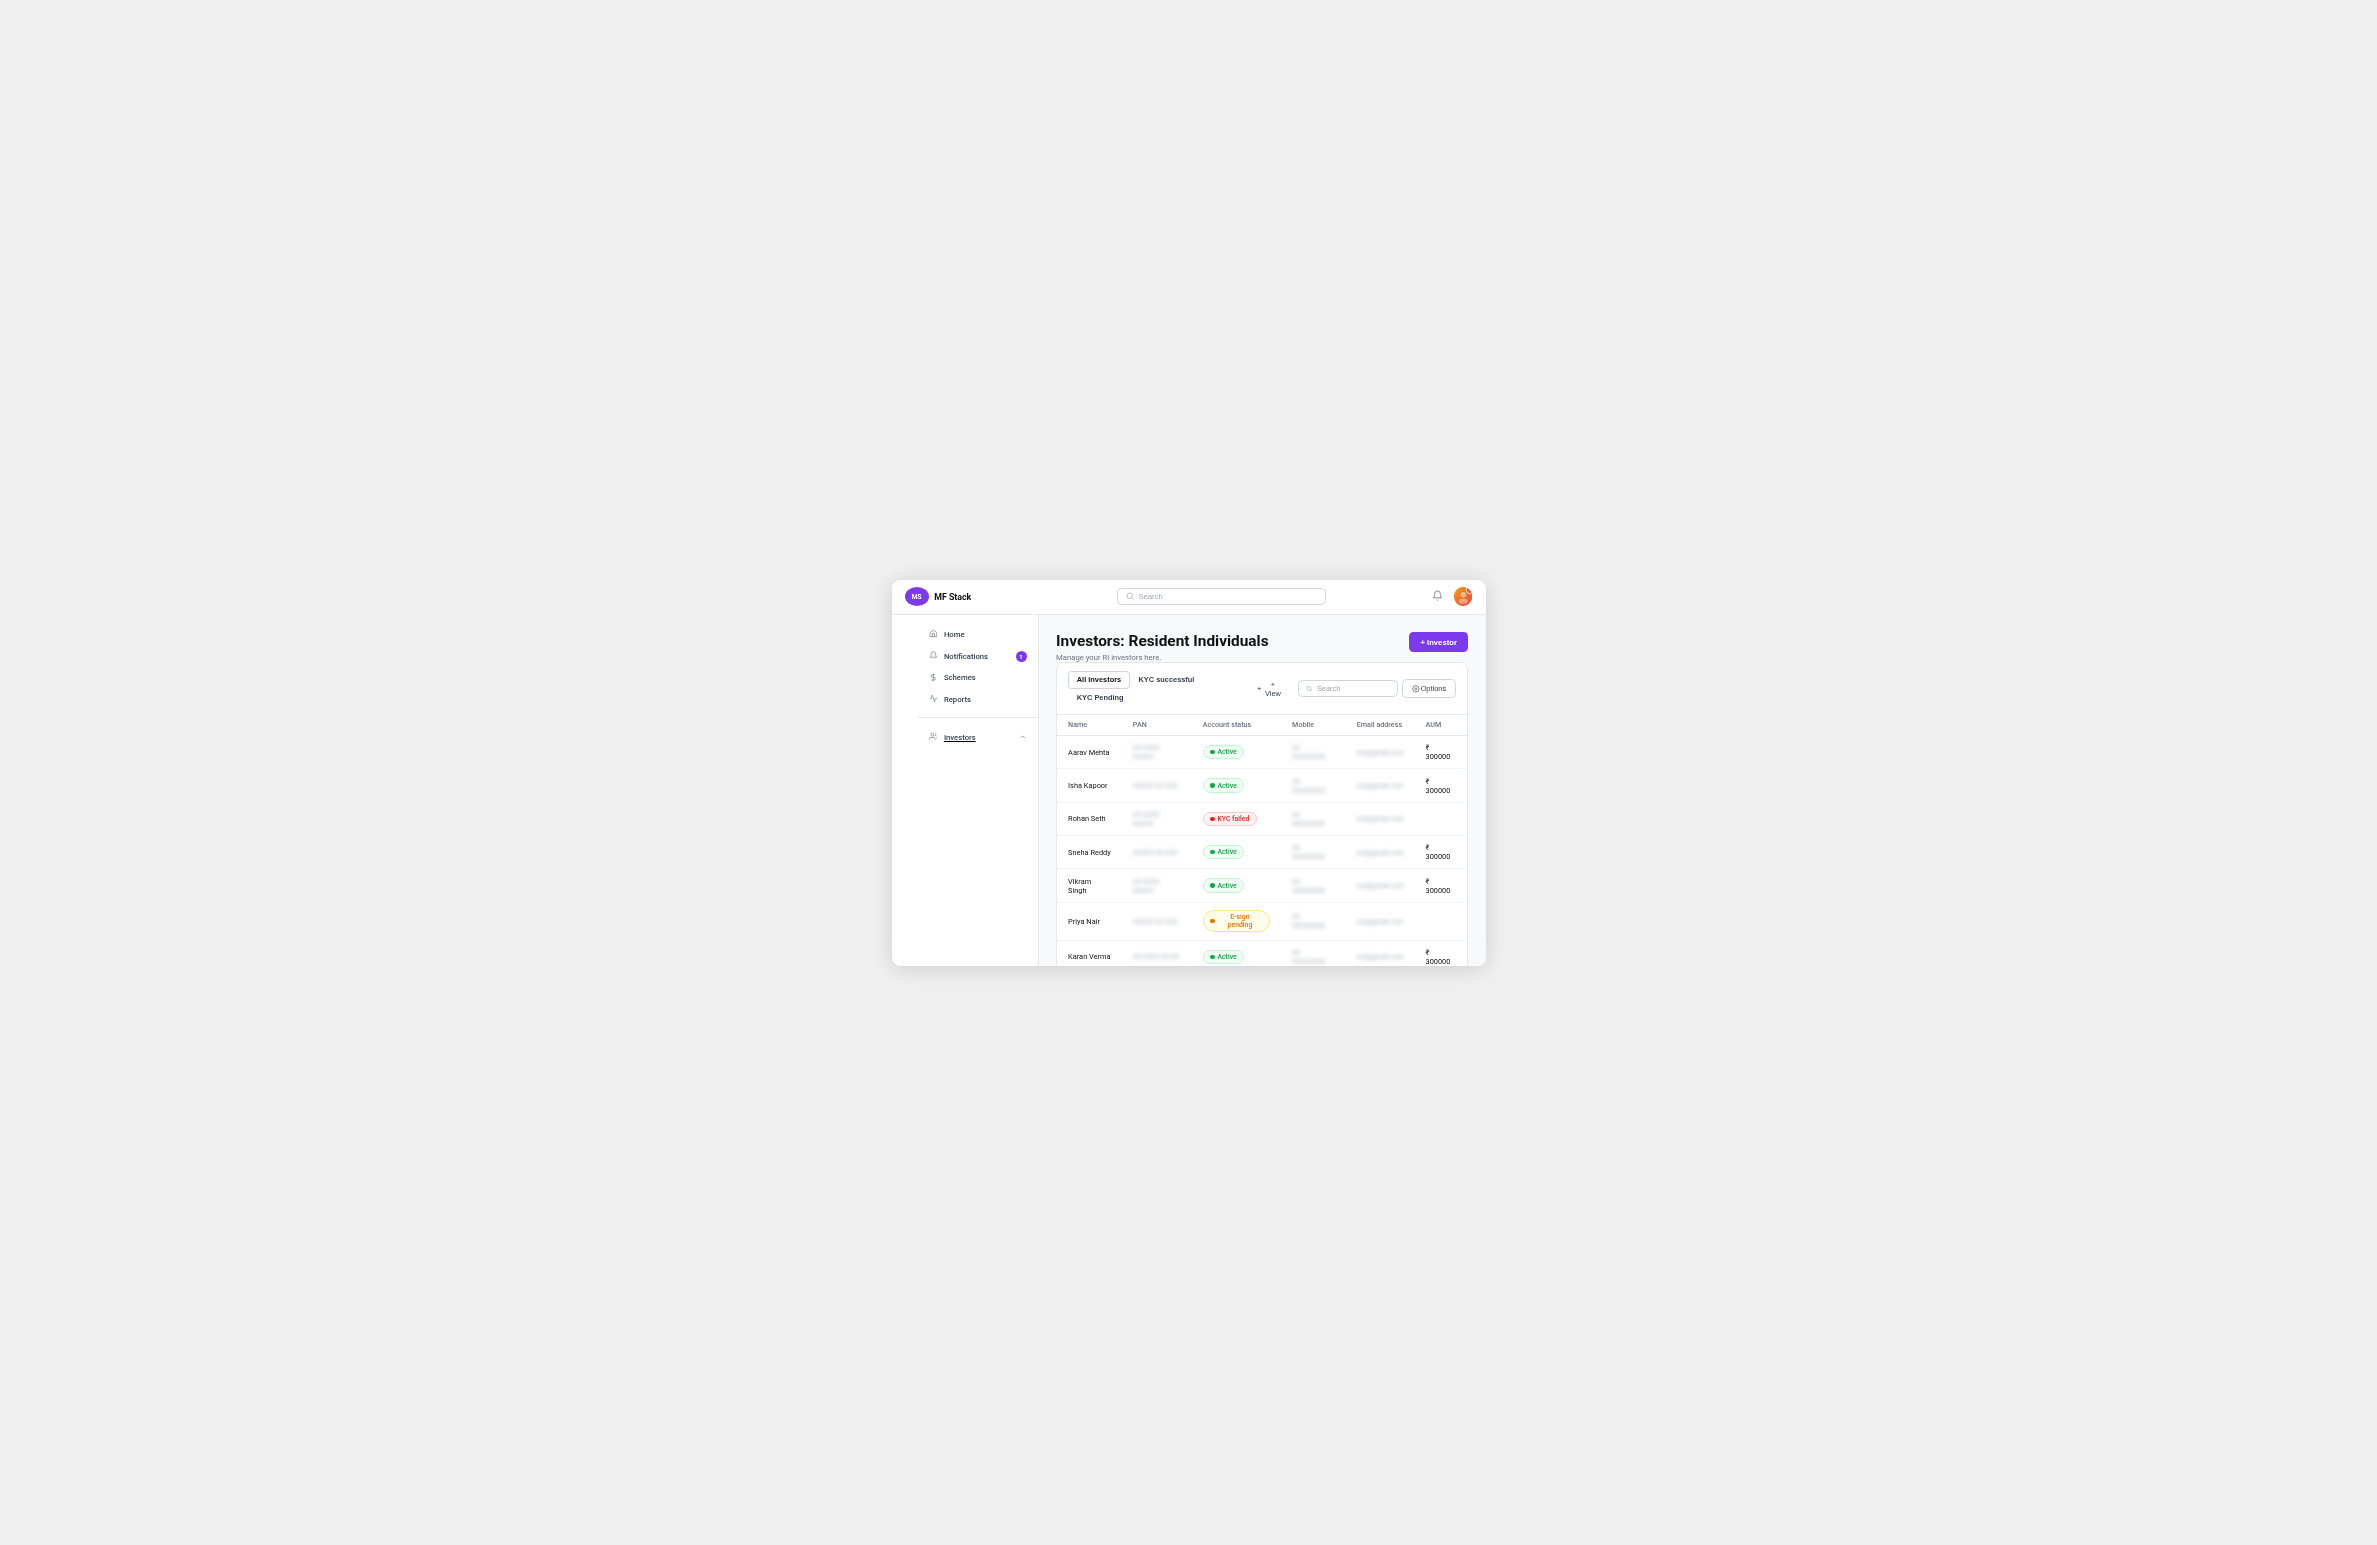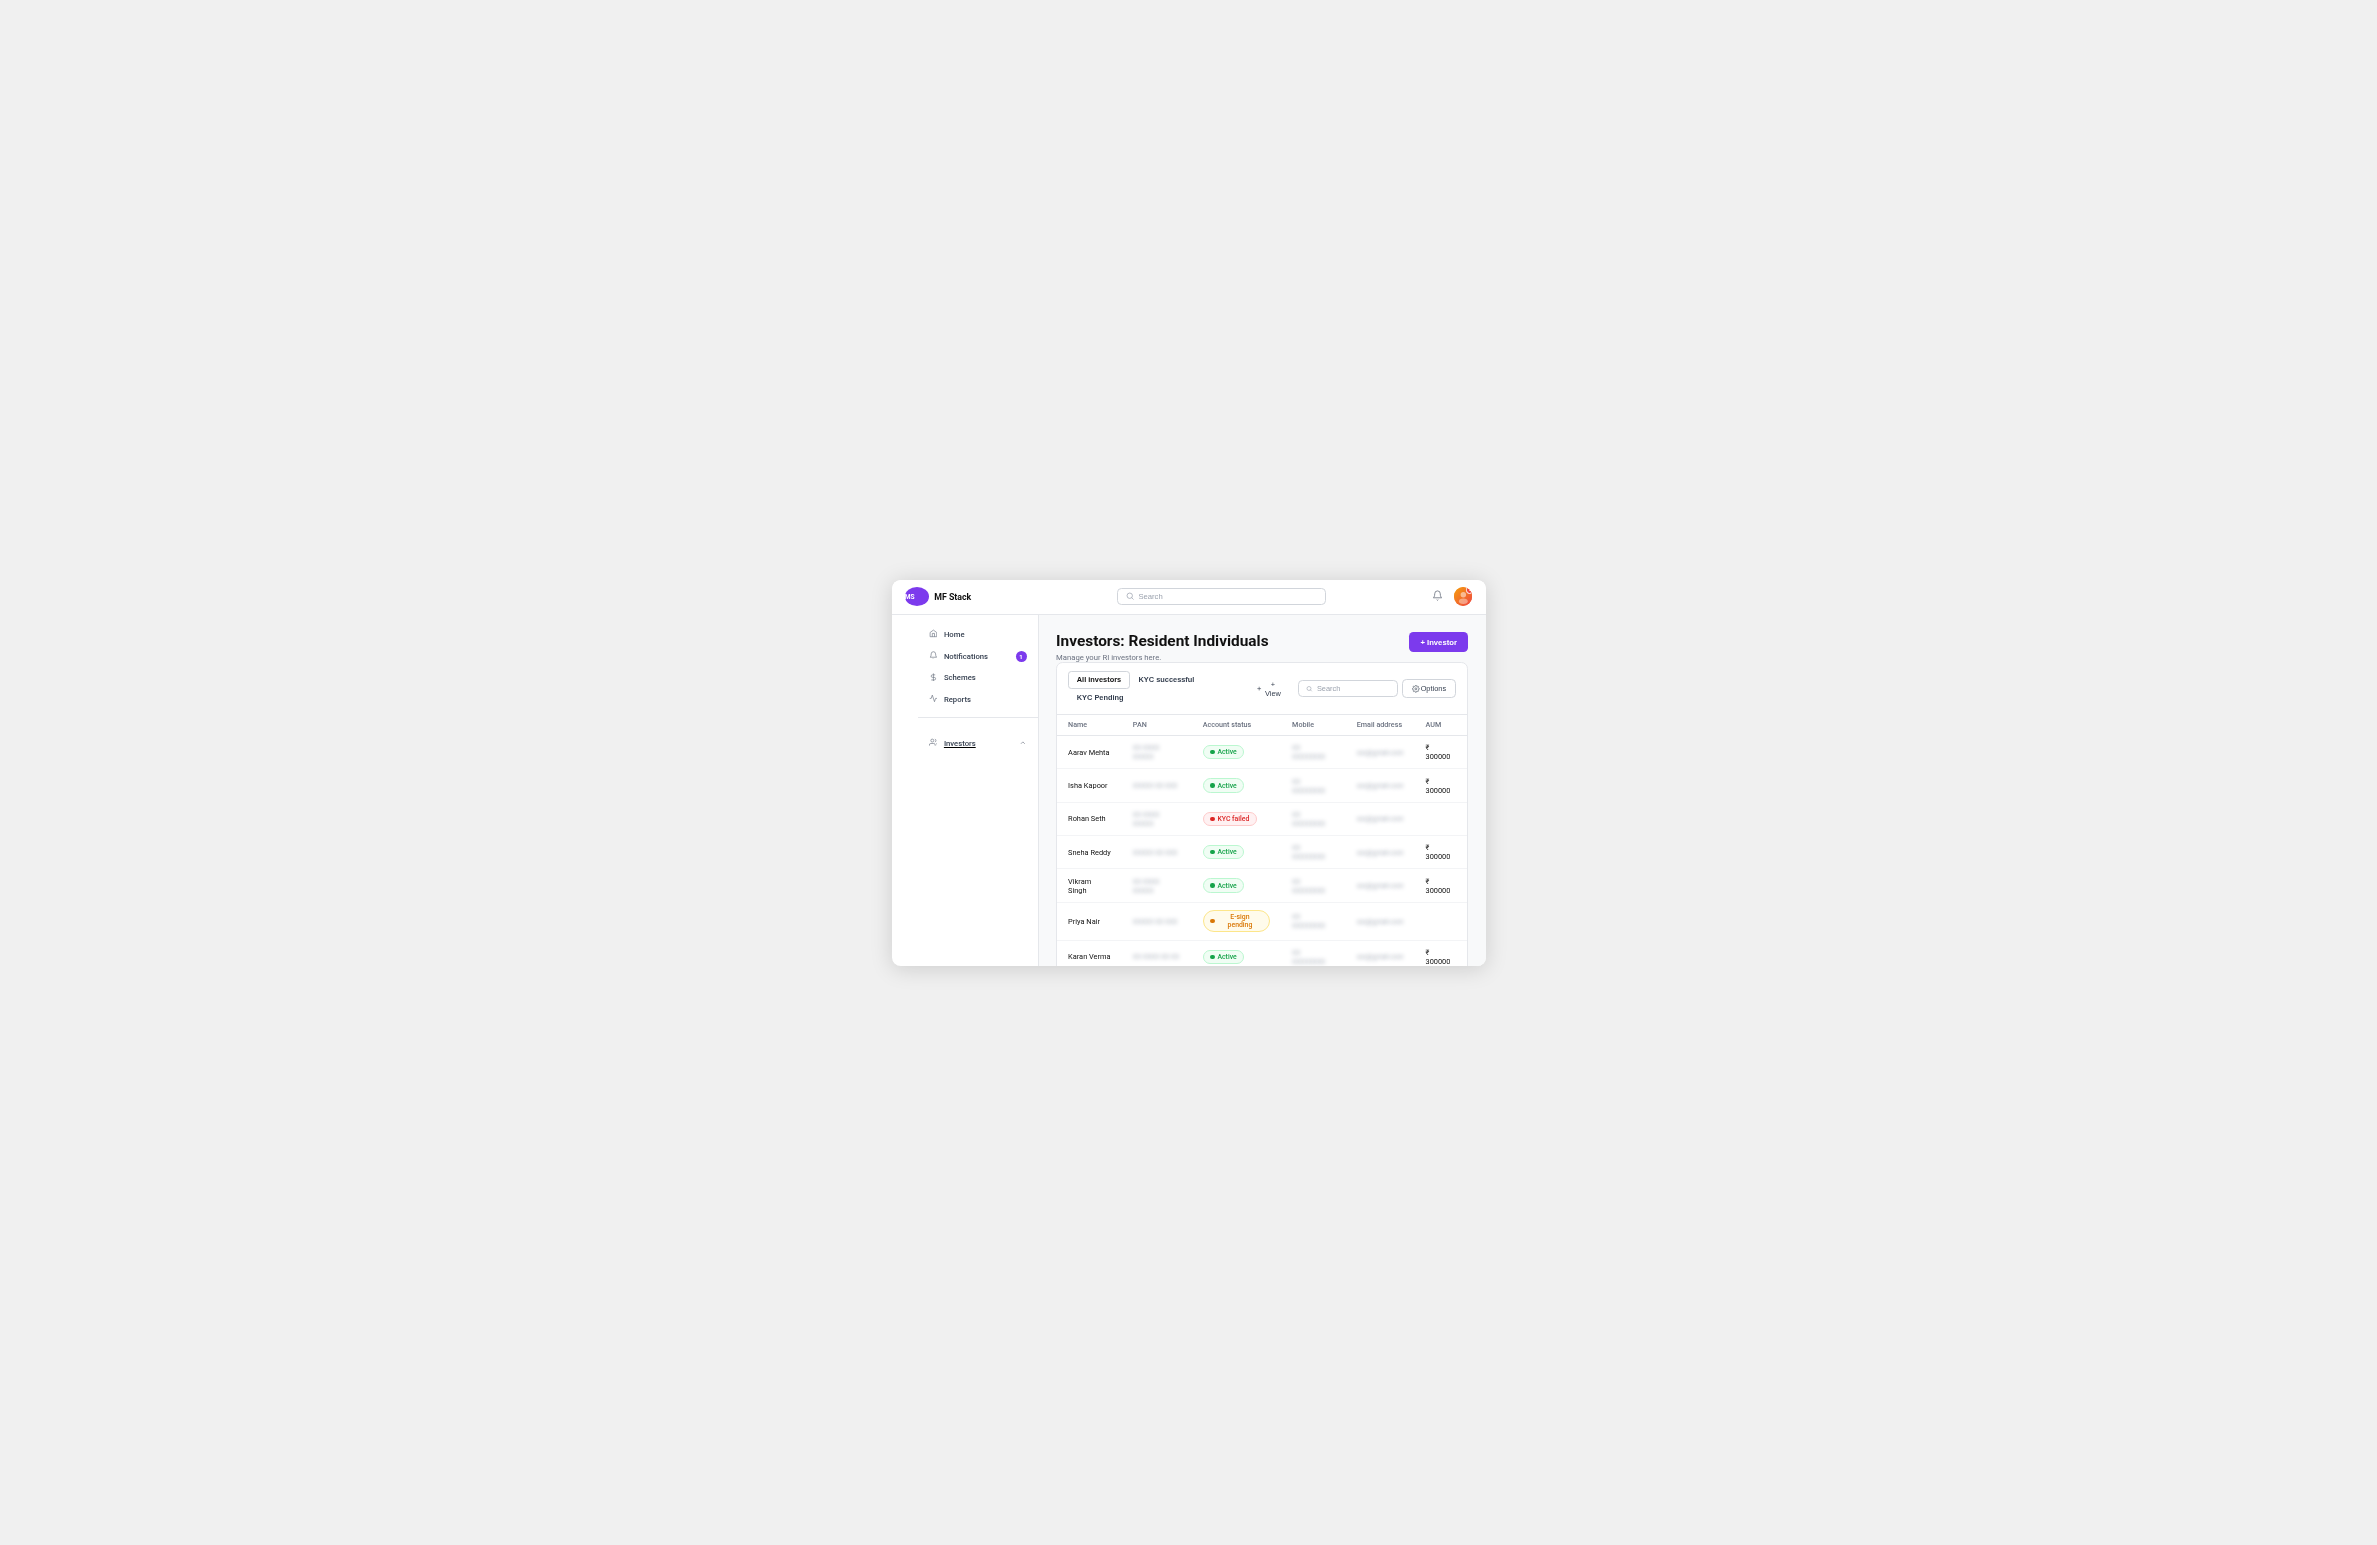--- a/index.html
+++ b/index.html
@@ -41,20 +41,21 @@
     .avatar-logo {
       width: 24px;
       height: 18.7px;
       border-radius: 50%;
       background: #7c3aed;
       color: #fff;
       font-size: 6.6px;
       font-weight: 700;
       display: flex;
       align-items: center;
+      justify-content: center;
       flex-shrink: 0;
     }
     .app-title {
       font-size: 8.8px;
       font-weight: 700;
       color: #111;
     }
     .header-search {
       flex: 1;
       display: flex;
@@ -158,21 +159,21 @@
       border-radius: 50%;
       width: 11px;
       height: 11px;
       font-size: 6px;
       font-weight: 700;
       display: flex;
       align-items: center;
       justify-content: center;
     }
     .sidebar-section {
-      margin-top: 15px;
+      margin-top: 9px;
       text-decoration: underline;
     }
     .sidebar-section-header {
       display: flex;
       align-items: center;
       gap: 6.6px;
       padding: 5.5px 11px;
       cursor: pointer;
       color: #374151;
       font-size: 7.7px;

